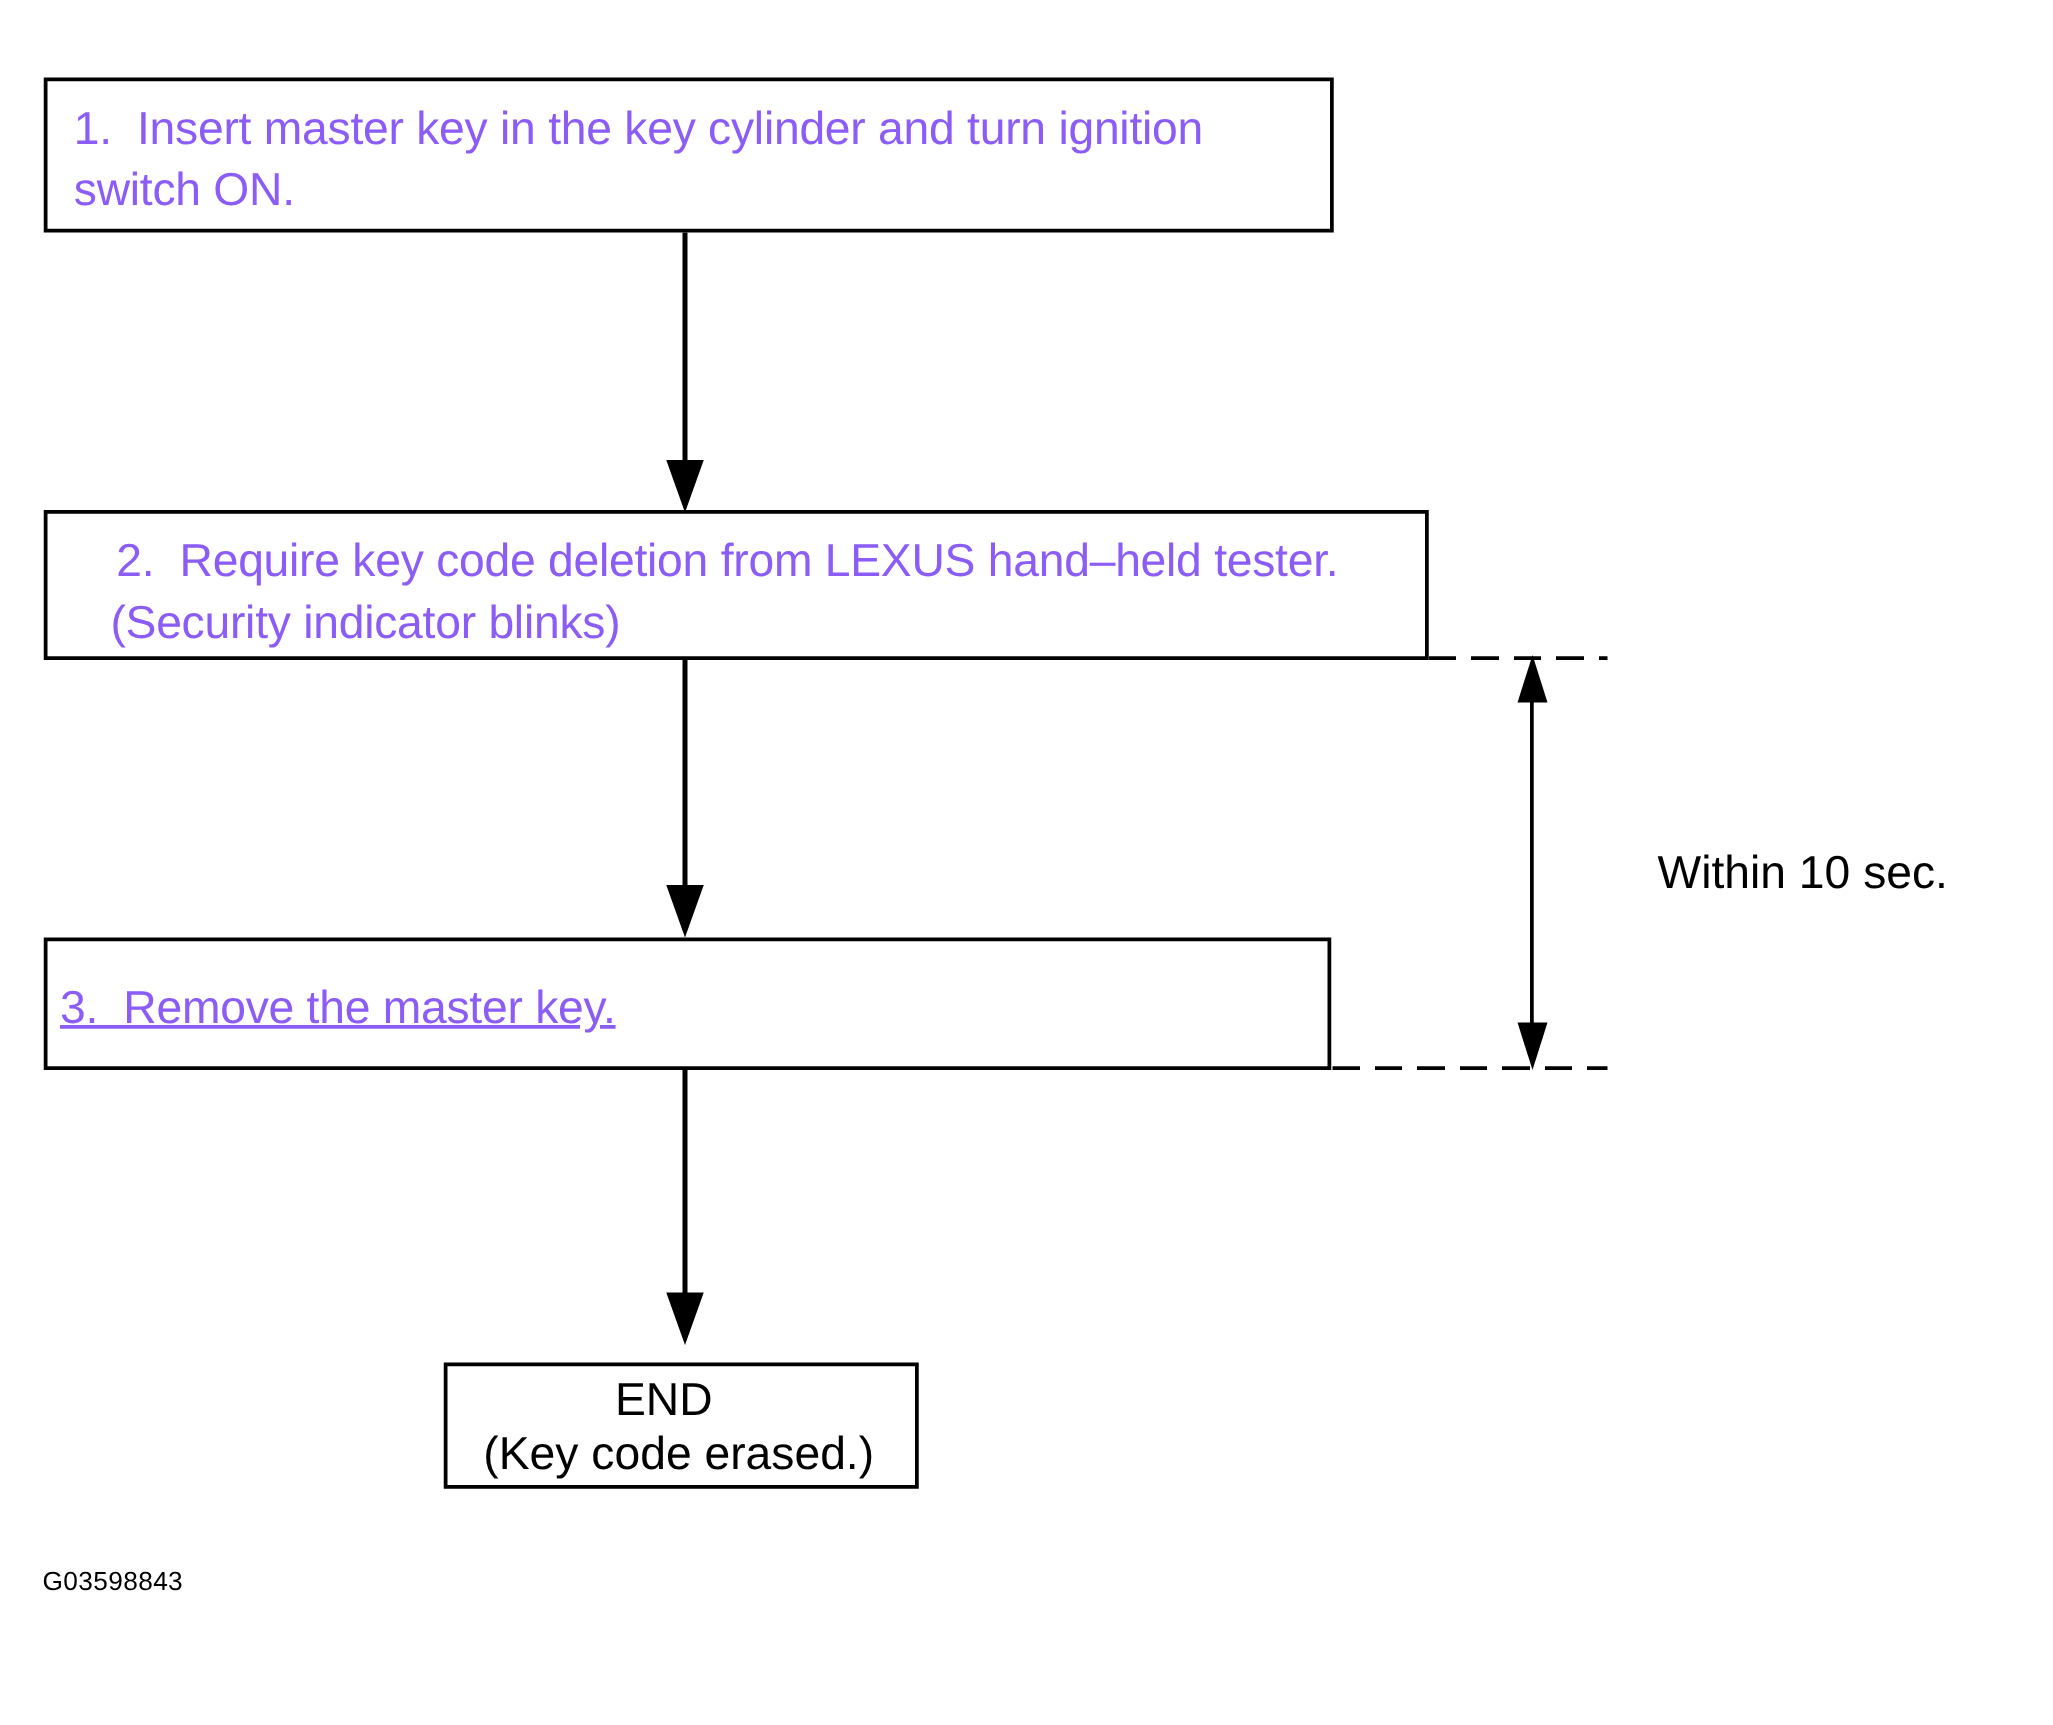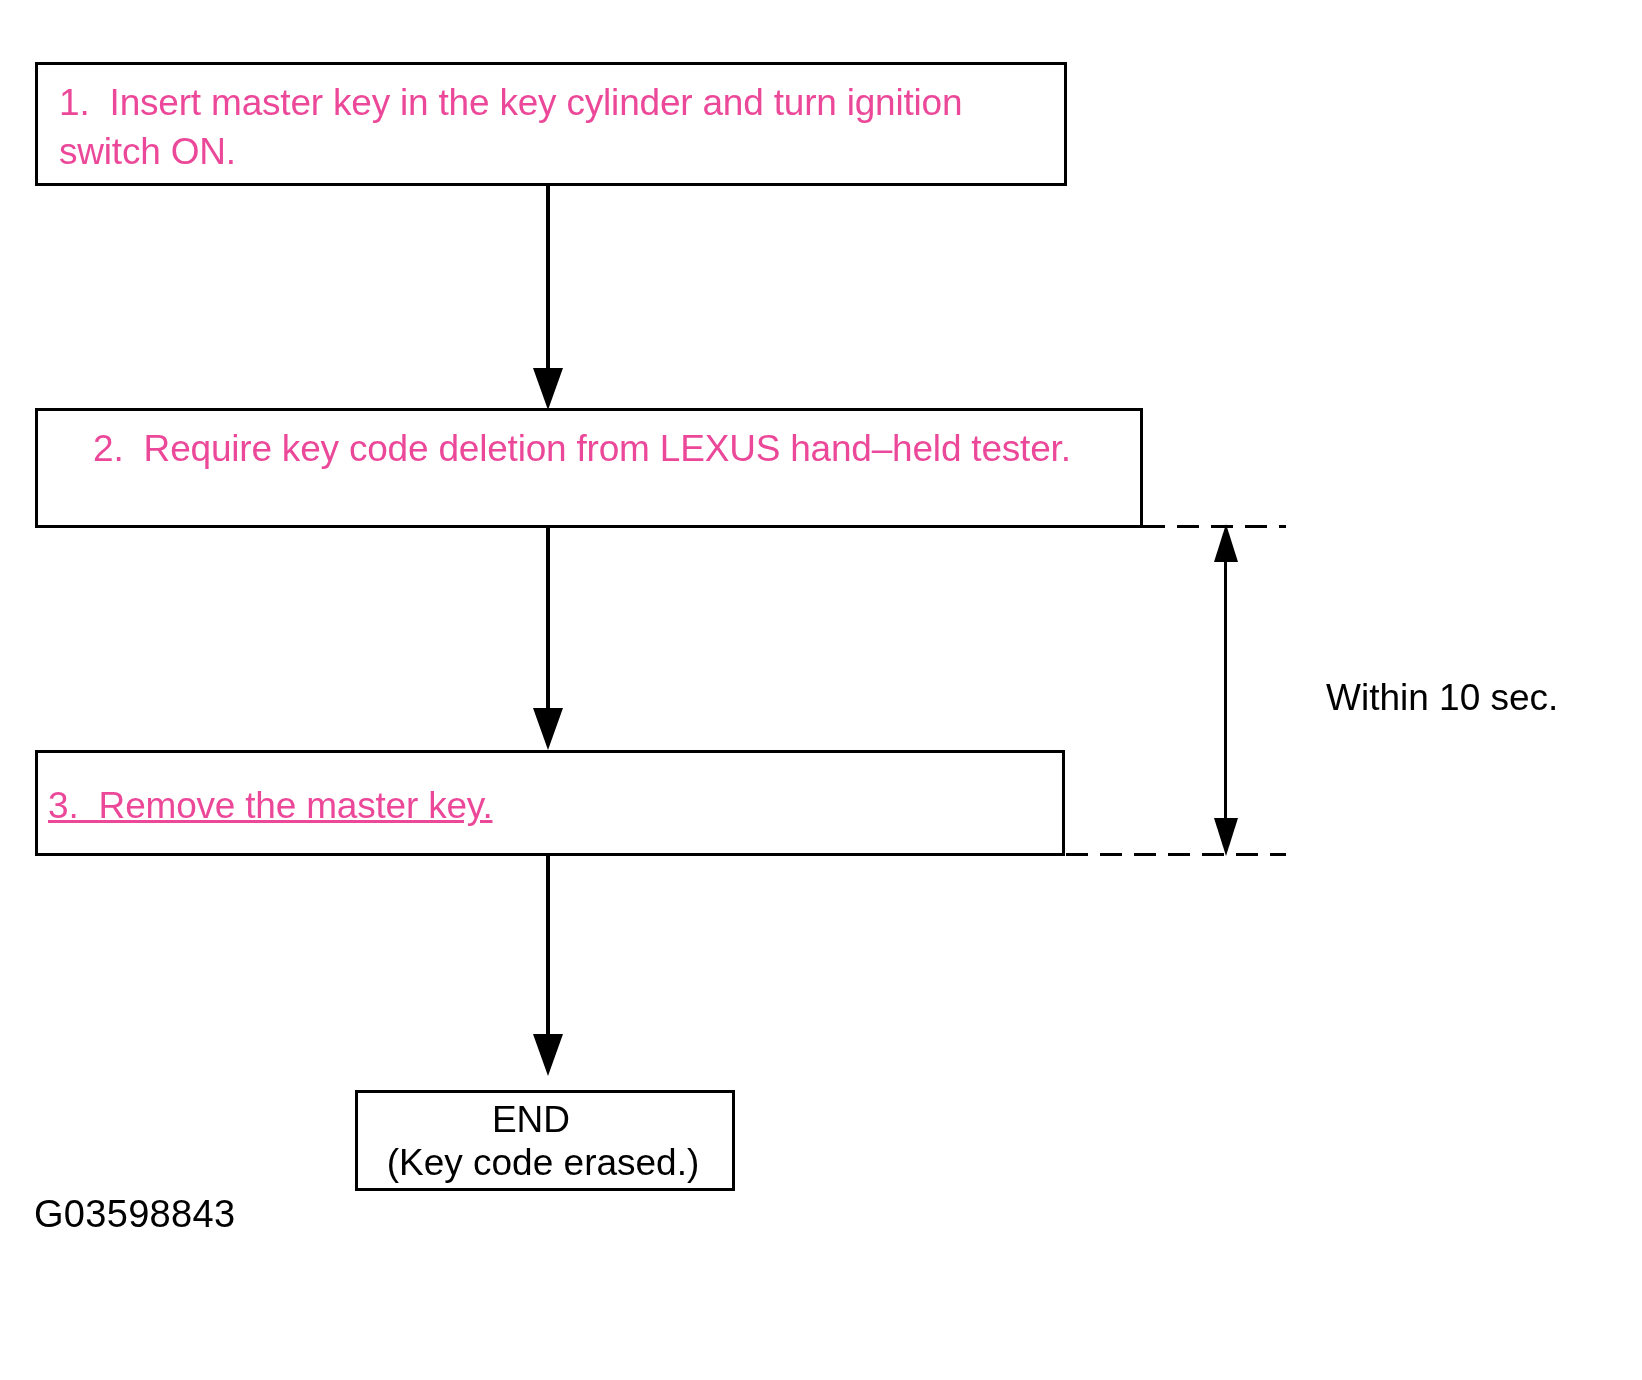--- a/index.html
+++ b/index.html
@@ -26,21 +26,21 @@
     box-sizing: border-box;
     border: 3px solid #000000;
     background: #ffffff;
   }
   .proc-text {
     position: absolute;
     font-size: 37px;
     line-height: 49px;
     letter-spacing: -0.2px;
     white-space: pre;
-    color: #ec4899;
+    color: #8b5cf6;
   }
 
   
   #box1 { left: 35px;  top: 62px;   width: 1032px; height: 124px; }
   #box1-l1 { left: 59px;  top: 78px; }
   #box1-l2 { left: 59px;  top: 127px; text-align: center; }
 
   
   #box2 { left: 35px;  top: 408px;  width: 1108px; height: 120px; }
   #box2-l1 { left: 48px;  top: 424px; margin-left: 45px; }
@@ -134,40 +134,41 @@
     left: 1326px;
     top: 677px;
     font-size: 37px;
     white-space: pre;
   }
 
   
   #fig-id {
     position: absolute;
     left: 34px;
-    top: 1193px;
-    font-size: 38px;
+    top: 1254px;
+    font-size: 21px;
     letter-spacing: 0.3px;
     white-space: pre;
   }
 </style>
 </head>
 <body>
 
 <div id="canvas">
 
   <div class="proc-box" id="box1"></div>
   <div class="proc-text" id="box1-l1">1.  Insert master key in the key cylinder and turn ignition</div>
   <div class="proc-text" id="box1-l2">switch ON.</div>
 
   <div class="conn-line" id="conn1"></div>
   <div class="arrow-head" id="arrow1"></div>
 
   <div class="proc-box" id="box2"></div>
   <div class="proc-text" id="box2-l1">2.  Require key code deletion from LEXUS hand–held tester.</div>
+  <div class="proc-text" id="box2-l2">    (Security indicator blinks)</div>
 
   <div class="conn-line" id="conn2"></div>
   <div class="arrow-head" id="arrow2"></div>
 
   <div class="proc-box" id="box3"></div>
   <div class="proc-text" id="box3-l1">3.  Remove the master key.</div>
 
   <div class="conn-line" id="conn3"></div>
   <div class="arrow-head" id="arrow3"></div>
 

